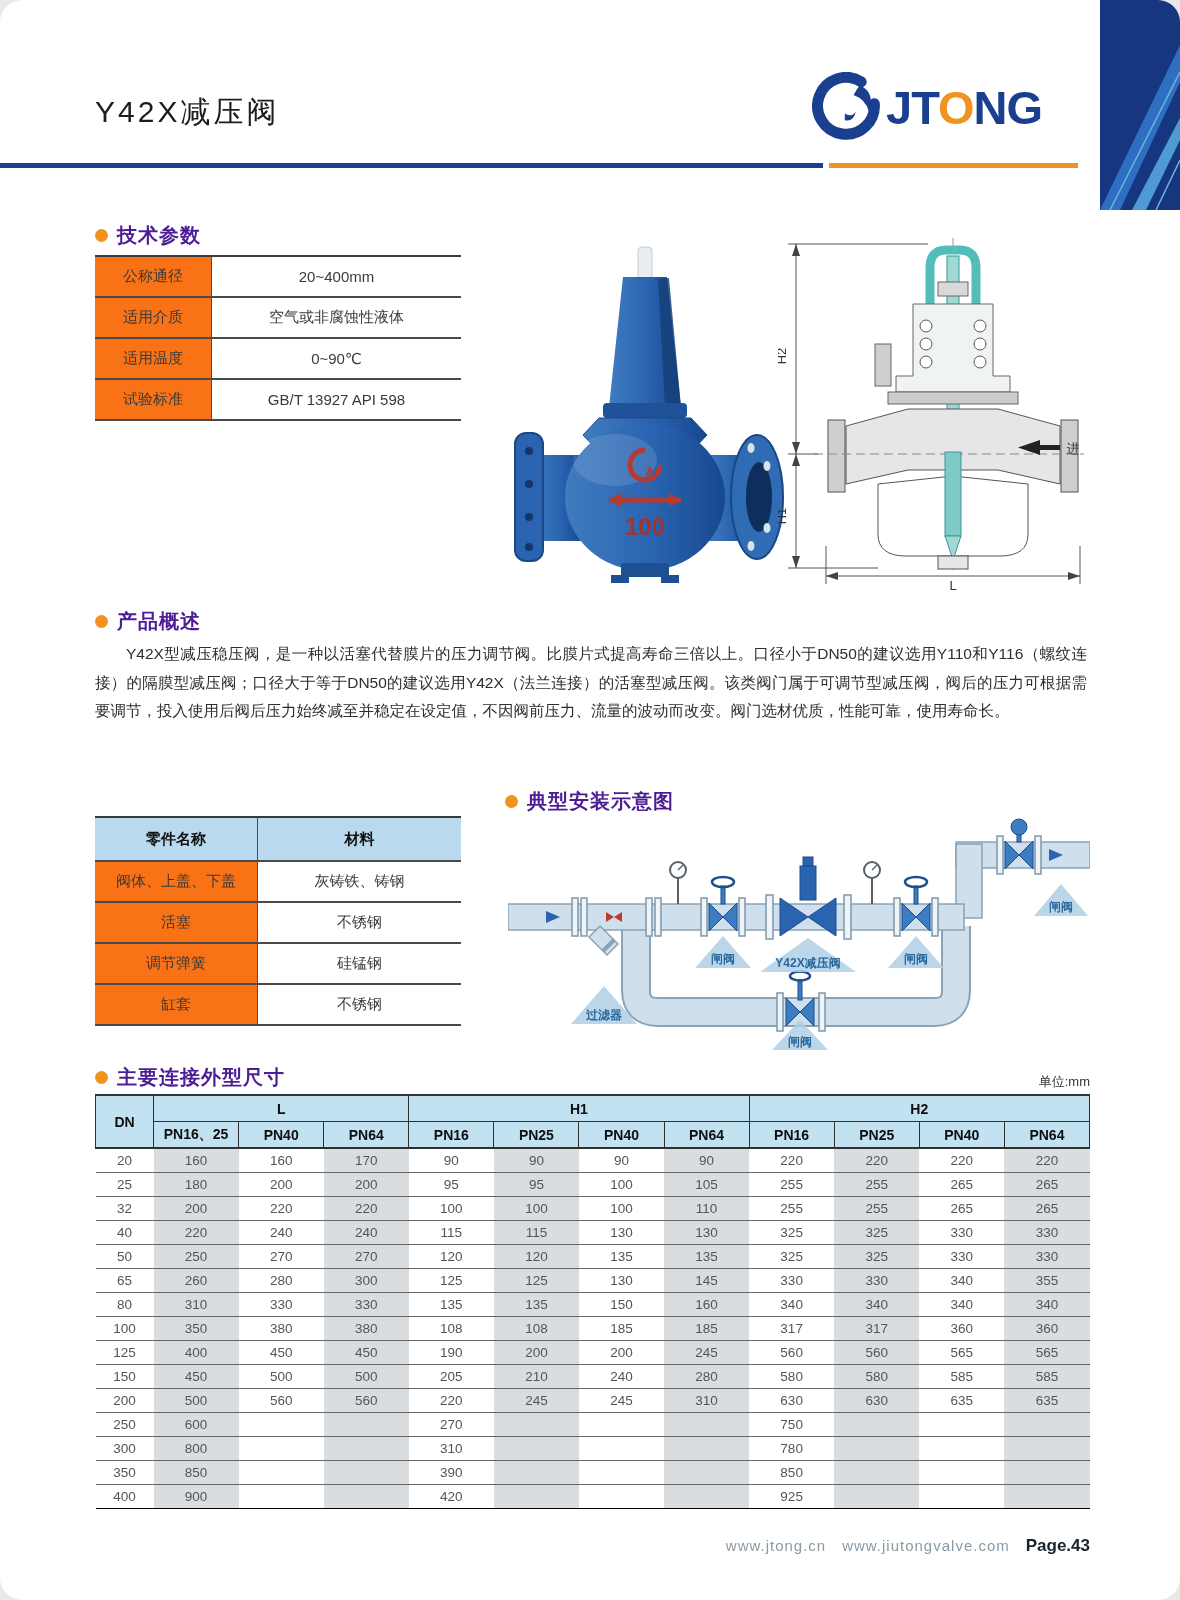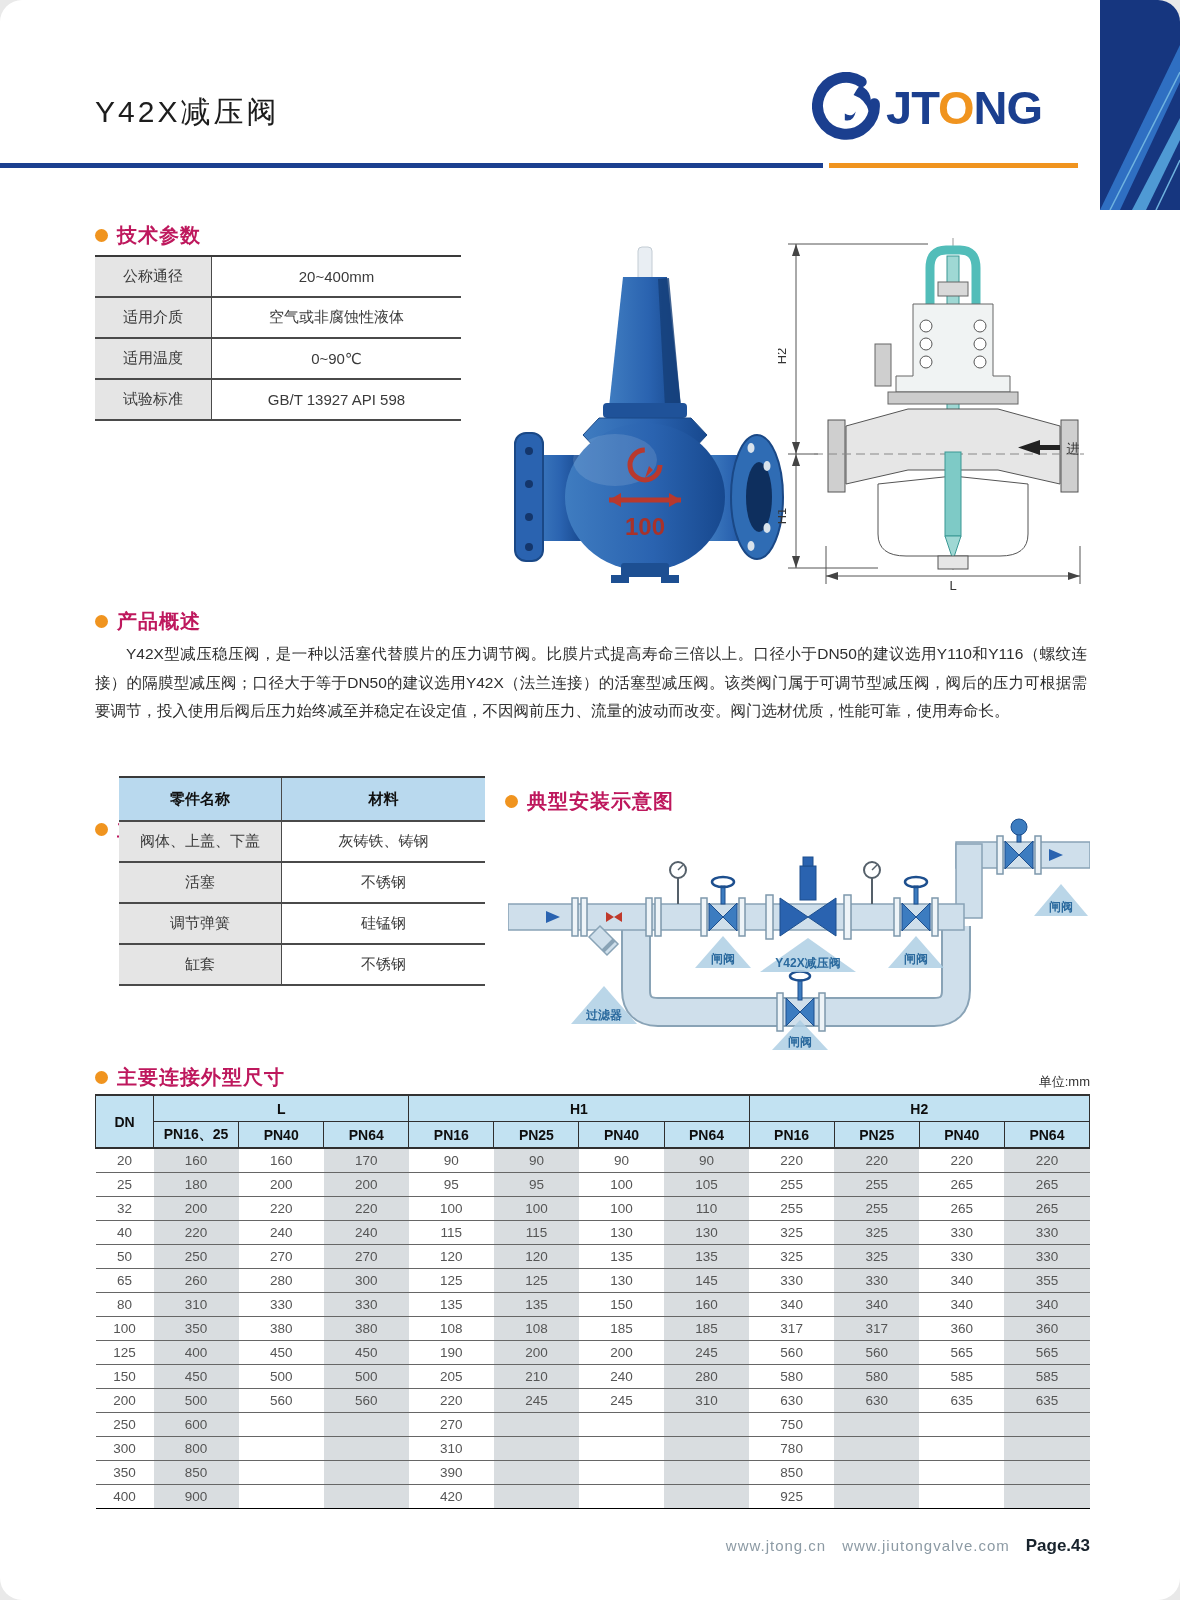--- a/index.html
+++ b/index.html
@@ -9,30 +9,30 @@
   .title{position:absolute;left:95px;top:92px;font-size:30px;color:#1d1d1d;letter-spacing:3px;}
   .logo{position:absolute;left:812px;top:72px;display:flex;align-items:center;gap:4px;}
   .logo-text{font-size:47px;font-weight:bold;color:#1b3f8f;letter-spacing:-1px;line-height:1;}
   .logo-text .o{color:#f0941f;}
   .rule-blue{position:absolute;left:0;top:163px;width:823px;height:5px;background:#1b3f8f;}
   .rule-orange{position:absolute;left:829px;top:163px;width:249px;height:5px;background:#f0941f;}
   .corner-band{position:absolute;left:1100px;top:0;}
   
   .sec{position:absolute;display:flex;align-items:center;gap:9px;}
   .sec .dot{width:13px;height:13px;border-radius:50%;background:#f0941f;flex:0 0 auto;}
-  .sec .t{font-size:20px;font-weight:bold;color:#be185d;letter-spacing:1px;}
+  .sec .t{font-size:20px;font-weight:bold;color:#4c1d95;letter-spacing:1px;}
   .unit{position:absolute;right:90px;top:1073px;font-size:13px;color:#333;}
   
   .tech-table,.mat-table{position:absolute;left:95px;border-collapse:collapse;width:366px;
         border-top:2px solid #3a3a3a;}
   .tech-table{top:255px;}
-  .mat-table{top:776px;margin-left:24px;}
+  .mat-table{top:816px;}
   .tech-table td,.mat-table td,.mat-table th{height:37px;text-align:center;font-size:15px;color:#3a3a3a;
         border-bottom:2px solid #4a4a4a;}
-  .tech-table td.lbl,.mat-table td.lbl{width:114px;background:#e5e5e5;border-right:1px solid #4a4a4a;}
+  .tech-table td.lbl,.mat-table td.lbl{width:114px;background:#f97316;border-right:1px solid #4a4a4a;}
   .tech-table tr.first td{background:#b9d9ee;font-weight:bold;color:#111;}
   .mat-table th{background:#b9d9ee;font-weight:bold;color:#111;height:40px;}
   .mat-table th:first-child{width:160px;border-right:1px solid #4a4a4a;}
   
   .overview{position:absolute;left:95px;top:640px;width:992px;font-size:15.5px;line-height:1.85;
         color:#2e2e2e;text-indent:2em;text-align:justify;margin:0;}
   
   .photo{position:absolute;left:495px;top:235px;}
   .drawing{position:absolute;left:778px;top:226px;}
   .install{position:absolute;left:508px;top:816px;}

